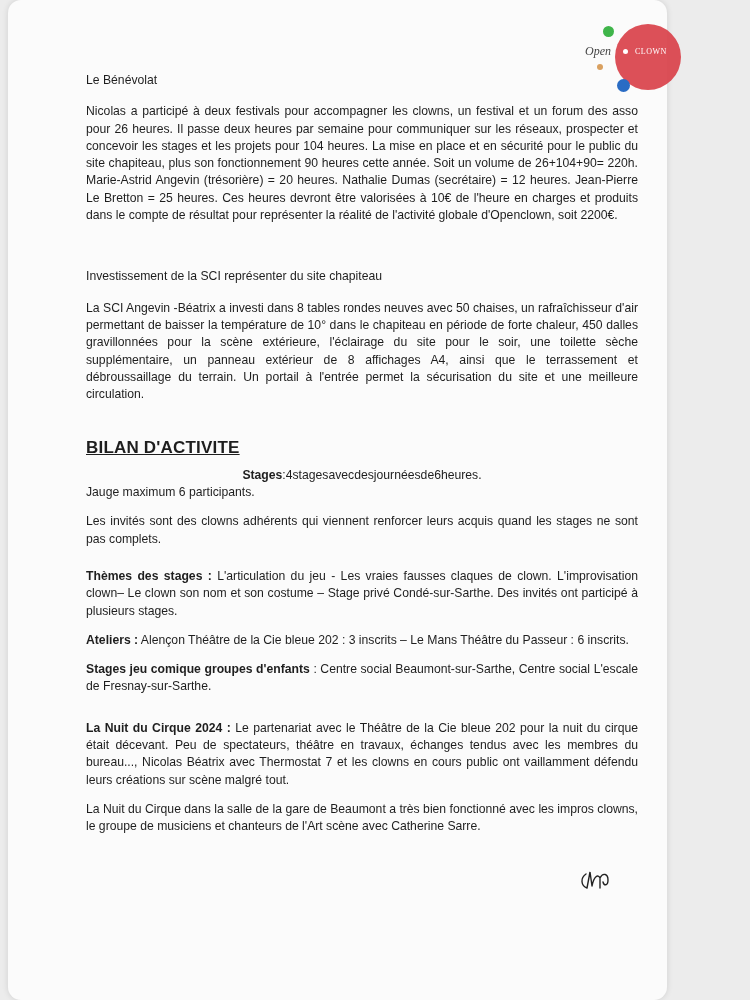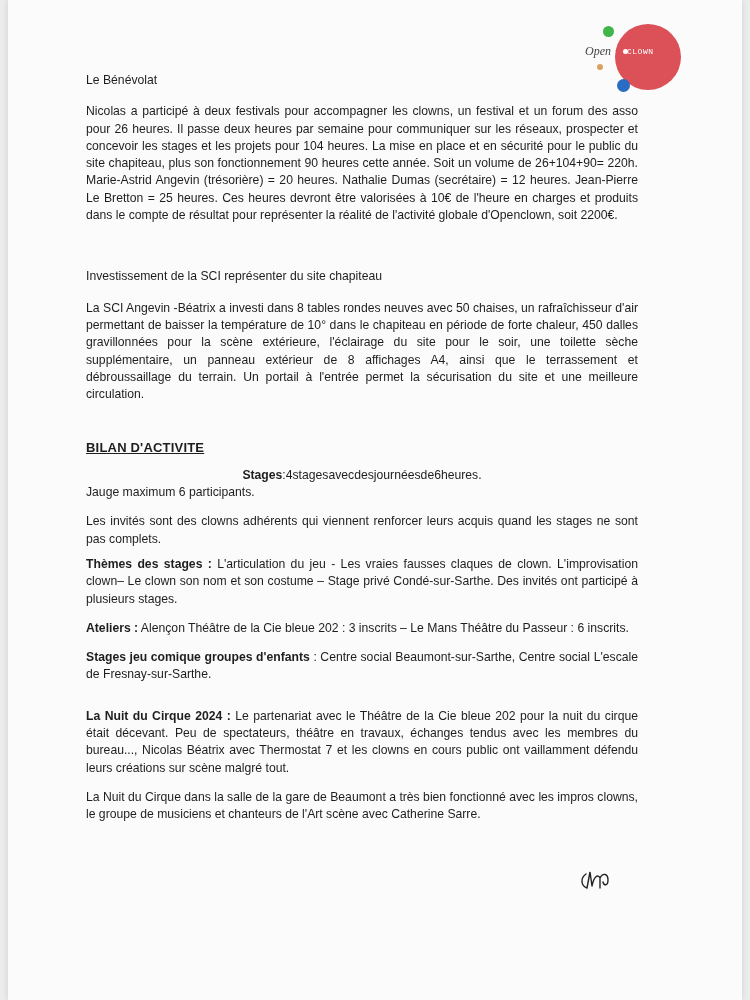--- a/index.html
+++ b/index.html
@@ -2,37 +2,38 @@
 <html><head>
 <meta charset="utf-8">
 <style>
   html, body { margin:0; padding:0; }
   body {
     width:750px; height:1000px; overflow:hidden;
     background:#ececec;
     font-family:"Liberation Sans", sans-serif;
   }
   .page {
-    position:absolute; left:8px; top:0; width:734px; height:1000px;
+    position:absolute; left:8px; top:0; width:659px; height:1000px;
     background:#fbfbfb;
     box-shadow: 0 0 6px rgba(0,0,0,0.12);
+    border-radius: 13px;
   }
   .logo { position:absolute; left:575px; top:22px; width:120px; height:70px; }
   .logo .red { position:absolute; left:32px; top:2px; width:66px; height:66px; border-radius:50%; background:#d9414a; opacity:0.92; }
   .logo .green { position:absolute; left:20px; top:4px; width:11px; height:11px; border-radius:50%; background:#3fb54a; }
   .logo .blue { position:absolute; left:34px; top:57px; width:13px; height:13px; border-radius:50%; background:#2a6cc4; }
   .logo .orange { position:absolute; left:14px; top:42px; width:6px; height:6px; border-radius:50%; background:#d9a060; }
   .logo .open { position:absolute; left:2px; top:22px; font-family:"Liberation Serif", serif; font-style:italic; font-size:12px; color:#444; }
   .logo .dot { position:absolute; left:40px; top:27px; width:5px; height:5px; border-radius:50%; background:#fff; }
-  .logo .clown { position:absolute; left:44px; top:25px; font-family:Liberation Mono, monospace; font-size:8px; color:#fff; letter-spacing:0.5px; }
+  .logo .clown { position:absolute; left:52px; top:25px; font-family:Liberation Serif, serif; font-size:8px; color:#fff; letter-spacing:0.5px; }
 
   .content { position:absolute; left:78px; top:72px; width:552px; color:#1e1e1e; font-size:12.2px; line-height:17.3px; }
   .content p { margin:0; text-align:justify; }
   .h { font-weight:normal; font-size:12.2px; }
-  .big { font-weight:bold; font-size:13px; text-decoration:underline; letter-spacing:0.2px; }
+  .big { font-weight:bold; font-size:17px; text-decoration:underline; letter-spacing:0.2px; }
   .b { font-weight:bold; }
   .sig { position:absolute; left:570px; top:868px; }
 </style>
 </head>
 <body>
 
 <div class="page">
 
   <div class="logo">
     <div class="red"></div>
@@ -63,21 +64,21 @@
       <span>des</span>
       <span>journées</span>
       <span>de</span>
       <span>6</span>
       <span>heures.</span>
     </div>
     <p>Jauge maximum 6 participants.</p>
 
     <p style="margin-top:12px">Les invités sont des clowns adhérents qui viennent renforcer leurs acquis quand les stages ne sont pas complets.</p>
 
-    <p style="margin-top:8px"><span class="b">Thèmes des stages :</span><span> L'articulation du jeu - Les vraies fausses claques de clown. L'improvisation clown– Le clown son nom et son costume – Stage privé Condé-sur-Sarthe. Des invités ont participé à plusieurs stages.</span></p>
+    <p style="margin-top:20px"><span class="b">Thèmes des stages :</span><span> L'articulation du jeu - Les vraies fausses claques de clown. L'improvisation clown– Le clown son nom et son costume – Stage privé Condé-sur-Sarthe. Des invités ont participé à plusieurs stages.</span></p>
 
     <p style="margin-top:12px"><span class="b">Ateliers :</span><span> Alençon Théâtre de la Cie bleue 202 : 3 inscrits – Le Mans Théâtre du Passeur : 6 inscrits.</span></p>
 
 
     <p style="margin-top:12px"><span class="b">Stages jeu comique groupes d'enfants</span><span> : Centre social Beaumont-sur-Sarthe, Centre social L'escale de Fresnay-sur-Sarthe.</span></p>
 
     <p style="margin-top:24px"><span class="b">La Nuit du Cirque 2024 :</span><span> Le partenariat avec le Théâtre de la Cie bleue 202 pour la nuit du cirque était décevant. Peu de spectateurs, théâtre en travaux, échanges tendus avec les membres du bureau..., Nicolas Béatrix avec Thermostat 7 et les clowns en cours public ont vaillamment défendu leurs créations sur scène malgré tout.</span></p>
 
     <p style="margin-top:12px">La Nuit du Cirque dans la salle de la gare de Beaumont a très bien fonctionné avec les impros clowns, le groupe de musiciens et chanteurs de l'Art scène avec Catherine Sarre.</p>
   </div>

